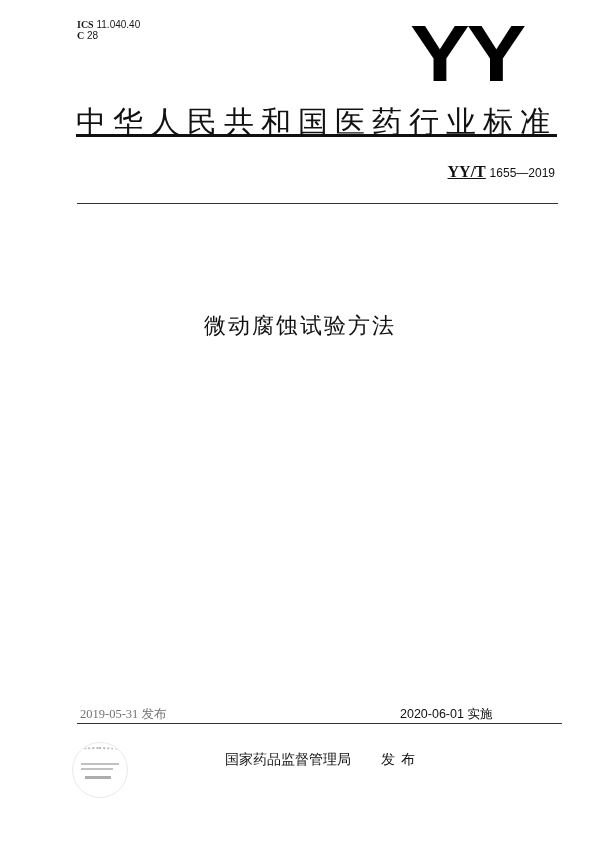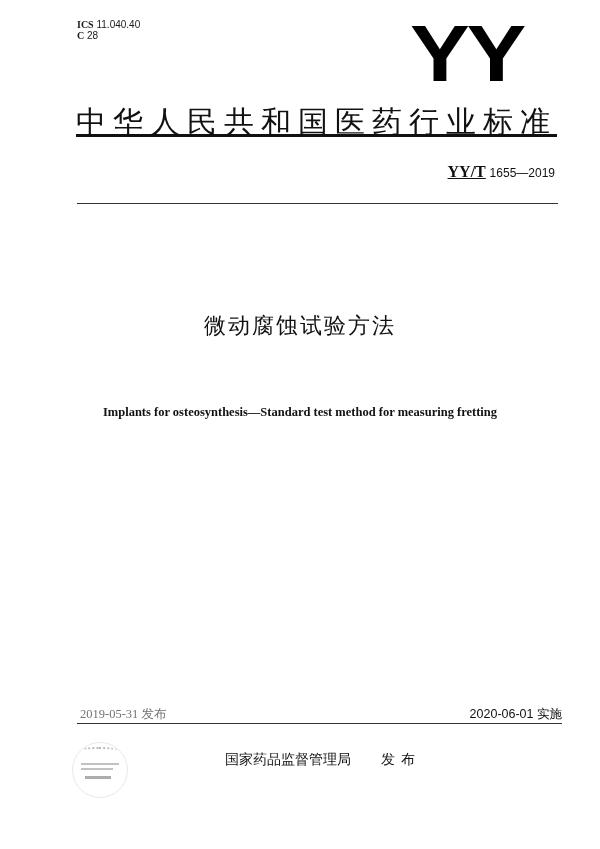--- a/index.html
+++ b/index.html
@@ -94,21 +94,21 @@
     .pub-date {
       left: 80px; top: 706px;
       font-family: Liberation Serif, serif;
       font-size: 12.5px;
       white-space: nowrap;
       color: #737373;
     }
     .imp-date {
       left: 400px; top: 706px;
       width: 162px;
-      text-align: right;
+      text-align: left;
       font-family: "Liberation Sans", sans-serif;
       font-size: 12.5px;
       white-space: nowrap;
       color: #111;
     }
     .rule-bottom {
       left: 77px; top: 723px;
       width: 485px; height: 0;
       border-top: 1.5px solid #333;
     }
@@ -164,21 +164,20 @@
   <span class="num">1655—2019</span>
 </div>
 
 <div class="abs rule-top"></div>
 
 <div class="abs zh-title">
   <span class="line">微动腐蚀试验方法</span>
 </div>
 
 <div class="abs en-title">
-  <span class="line">Implants for osteosynthesis—Standard test method for measuring fretting</span>
 </div>
 
 <div class="abs pub-date">2019-05-31 发布</div>
 <div class="abs imp-date">2020-06-01 实施</div>
 <div class="abs rule-bottom"></div>
 
 <div class="abs stamp">
   <div class="ring"></div>
   <div class="l1"></div>
   <div class="l2"></div>

